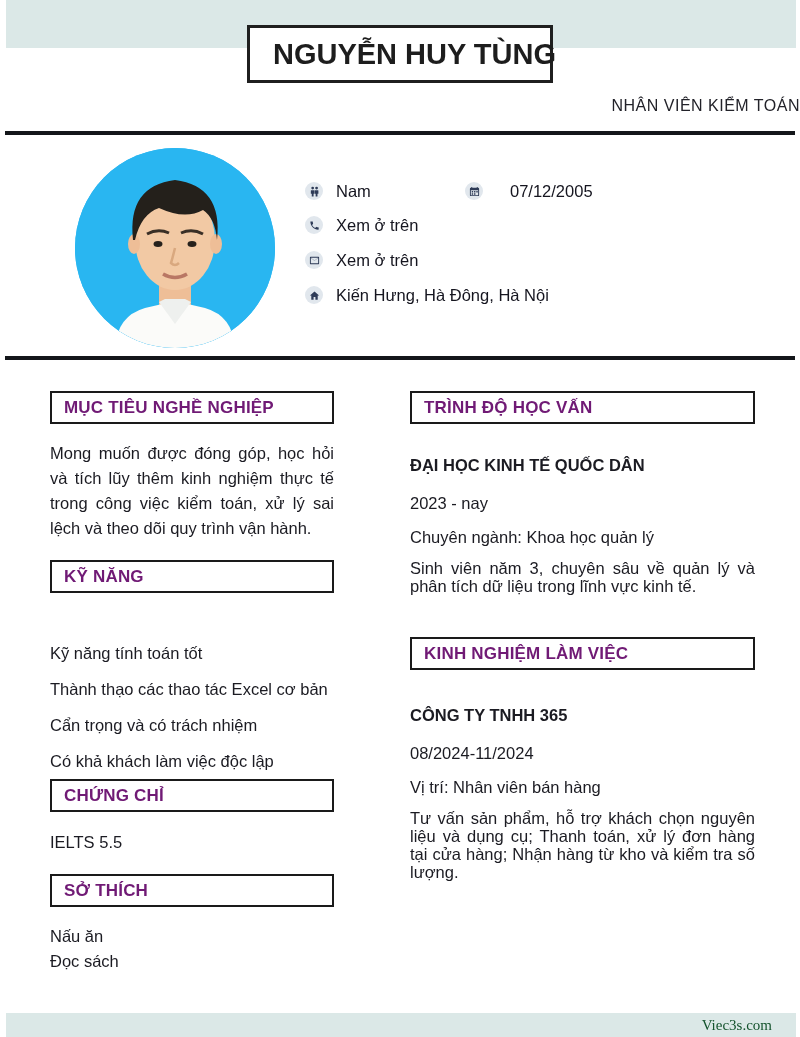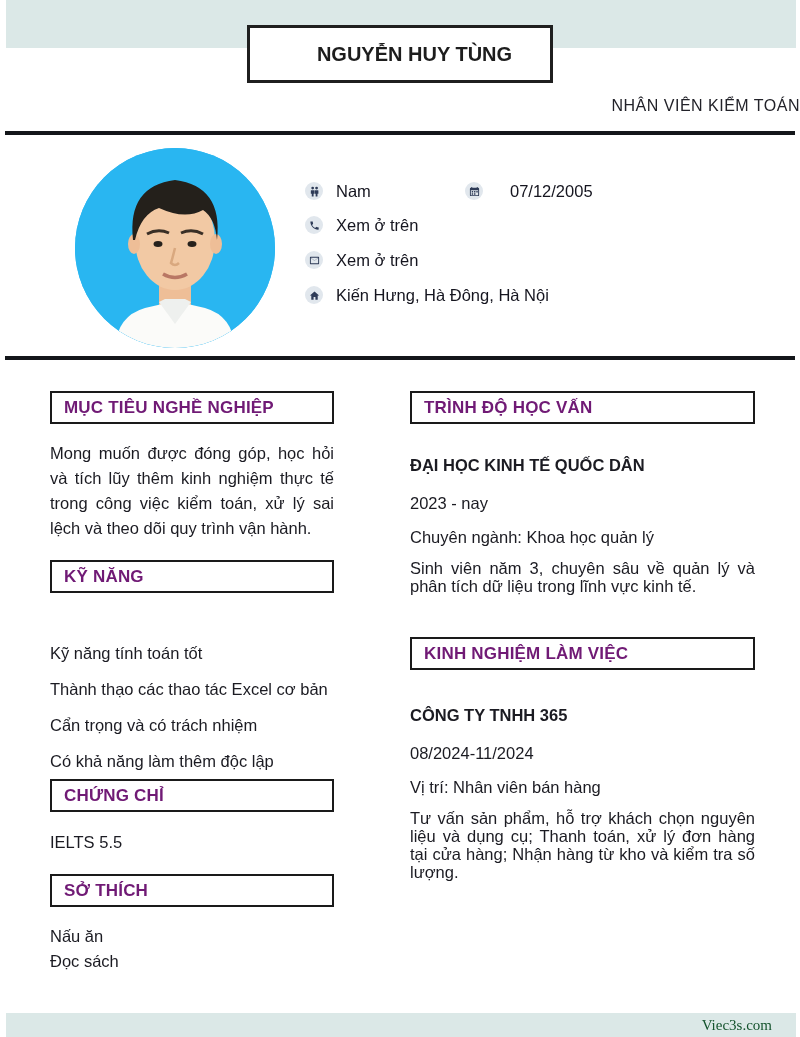--- a/index.html
+++ b/index.html
@@ -40,21 +40,21 @@
     position: absolute;
     left: 247px; top: 25px;
     width: 306px; height: 58px;
     background: #ffffff;
     border: 3px solid #1f1f1f;
     display: flex;
     align-items: center;
     justify-content: center;
   }
   .name-box h1 {
-    font-size: 20px;
+    font-size: 29px;
     font-weight: bold;
     color: #1d1d1d;
     letter-spacing: 0px;
     white-space: nowrap;
     margin-left: 29px;
   }
   .job-title {
     position: absolute;
     left: 0; right: 0; top: 97px;
     text-align: right;
@@ -224,21 +224,21 @@
     </div>
     <div class="body-text justify" style="top:441px;">Mong muốn được đóng góp, học hỏi và tích lũy thêm kinh nghiệm thực tế trong công việc kiểm toán, xử lý sai lệch và theo dõi quy trình vận hành.</div>
 
     <div class="sec-head" style="top:560px;">
       <span>KỸ NĂNG</span>
     </div>
     <div class="body-text" style="top:609px;margin-top:32px;">
       <div class="skill-item">Kỹ năng tính toán tốt</div>
       <div class="skill-item">Thành thạo các thao tác Excel cơ bản</div>
       <div class="skill-item">Cẩn trọng và có trách nhiệm</div>
-      <div class="skill-item">Có khả năng làm thêm độc lập</div>
+      <div class="skill-item">Có khả khách làm việc độc lập</div>
     </div>
 
     <div class="sec-head" style="top:779px;">
       <span>CHỨNG CHỈ</span>
     </div>
     <div class="body-text" style="top:830px;">IELTS 5.5</div>
 
     <div class="sec-head" style="top:874px;">
       <span>SỞ THÍCH</span>
     </div>

